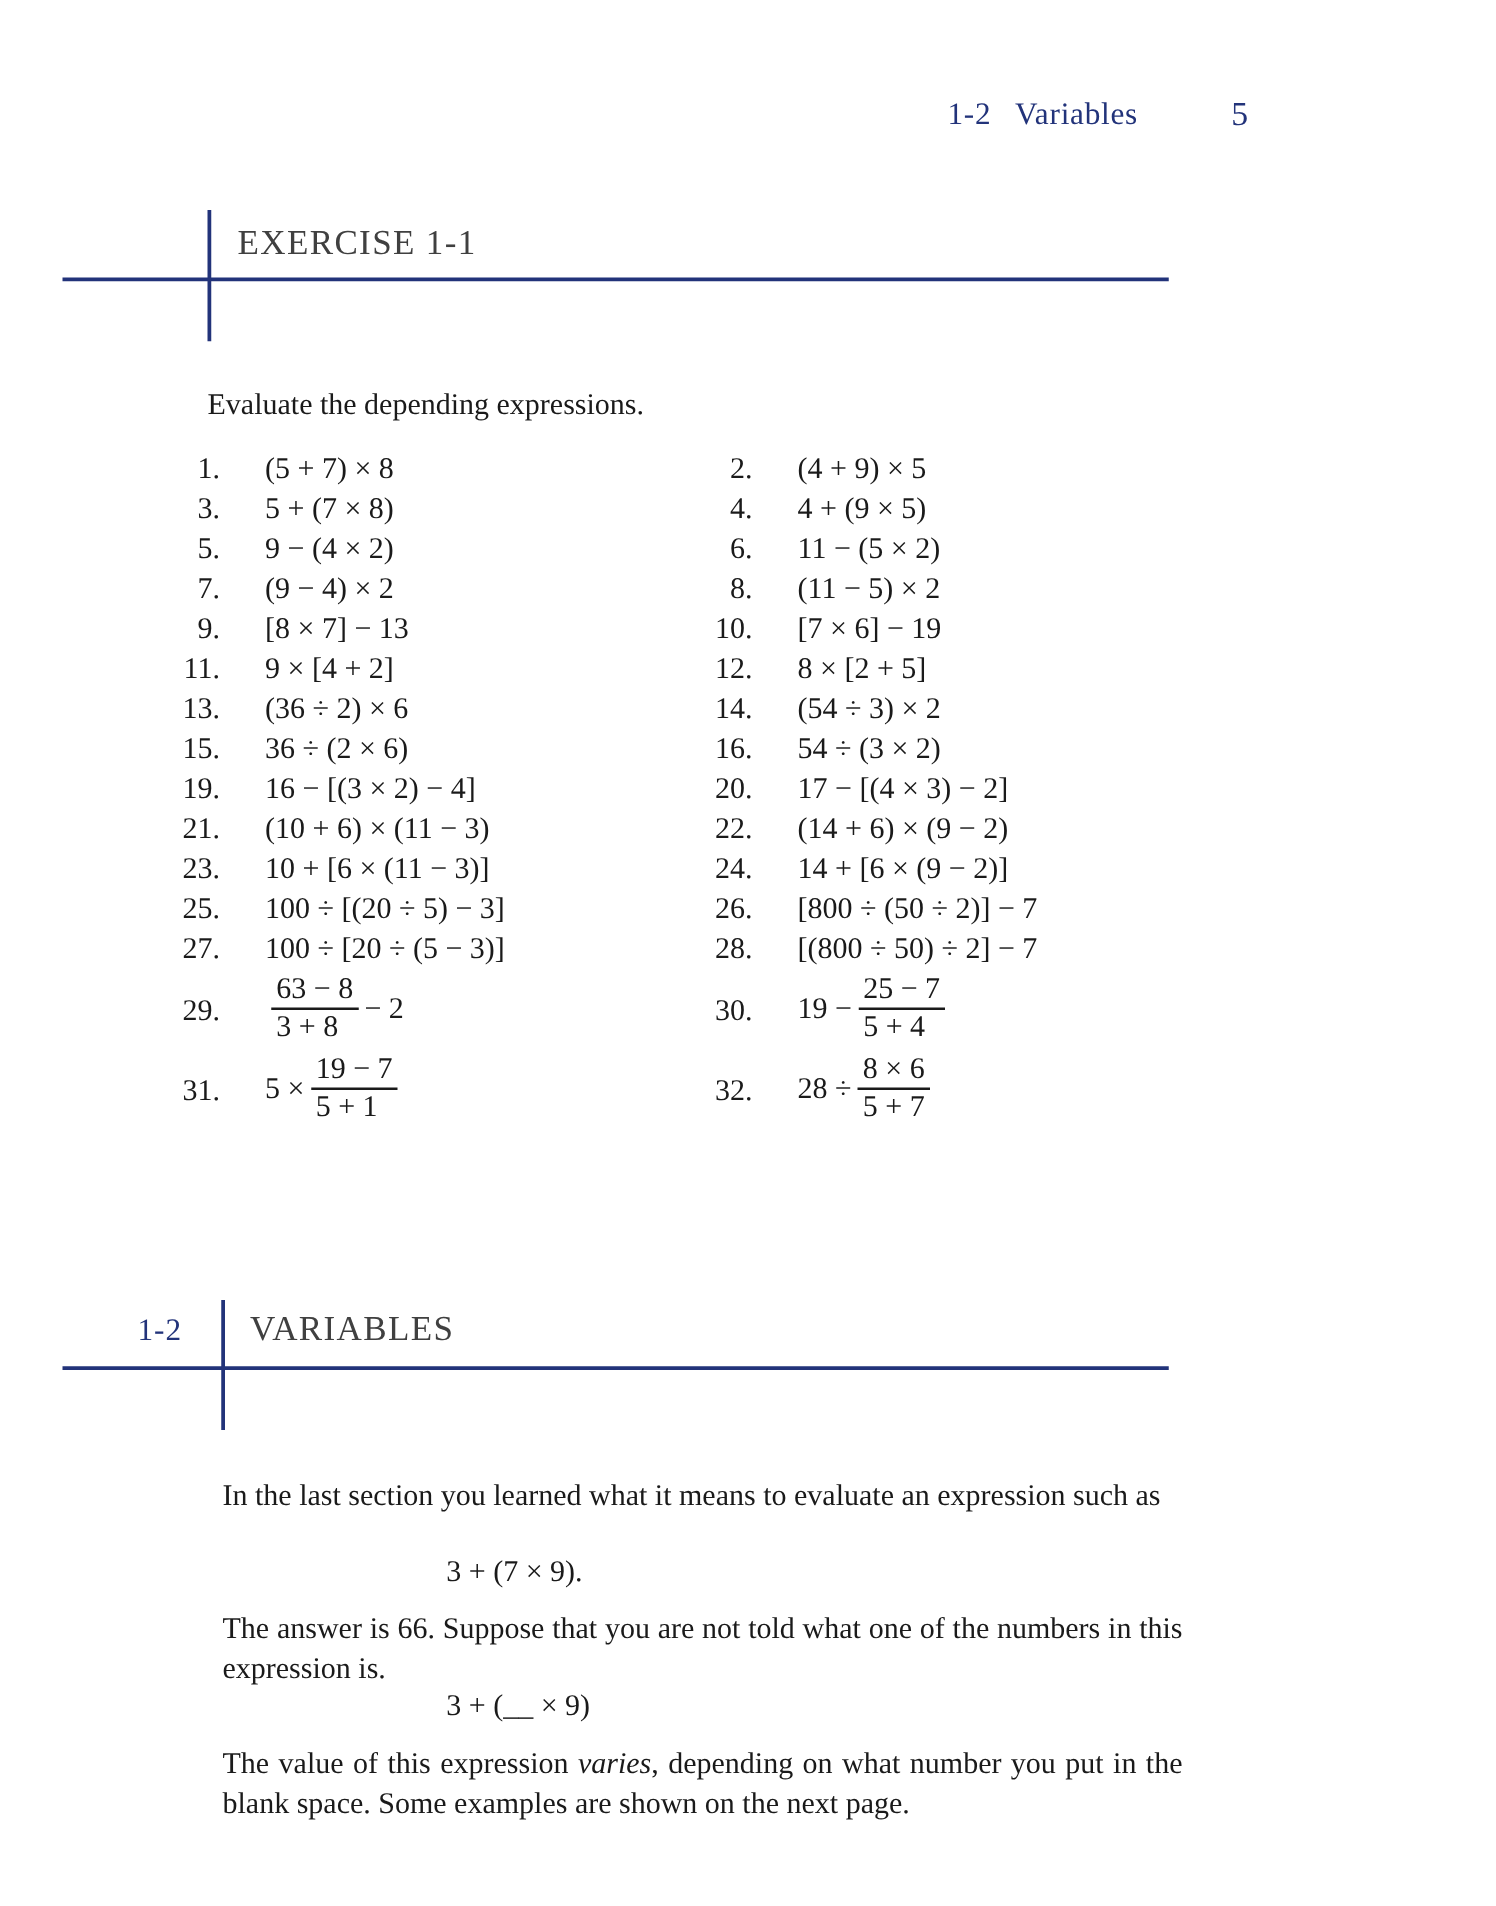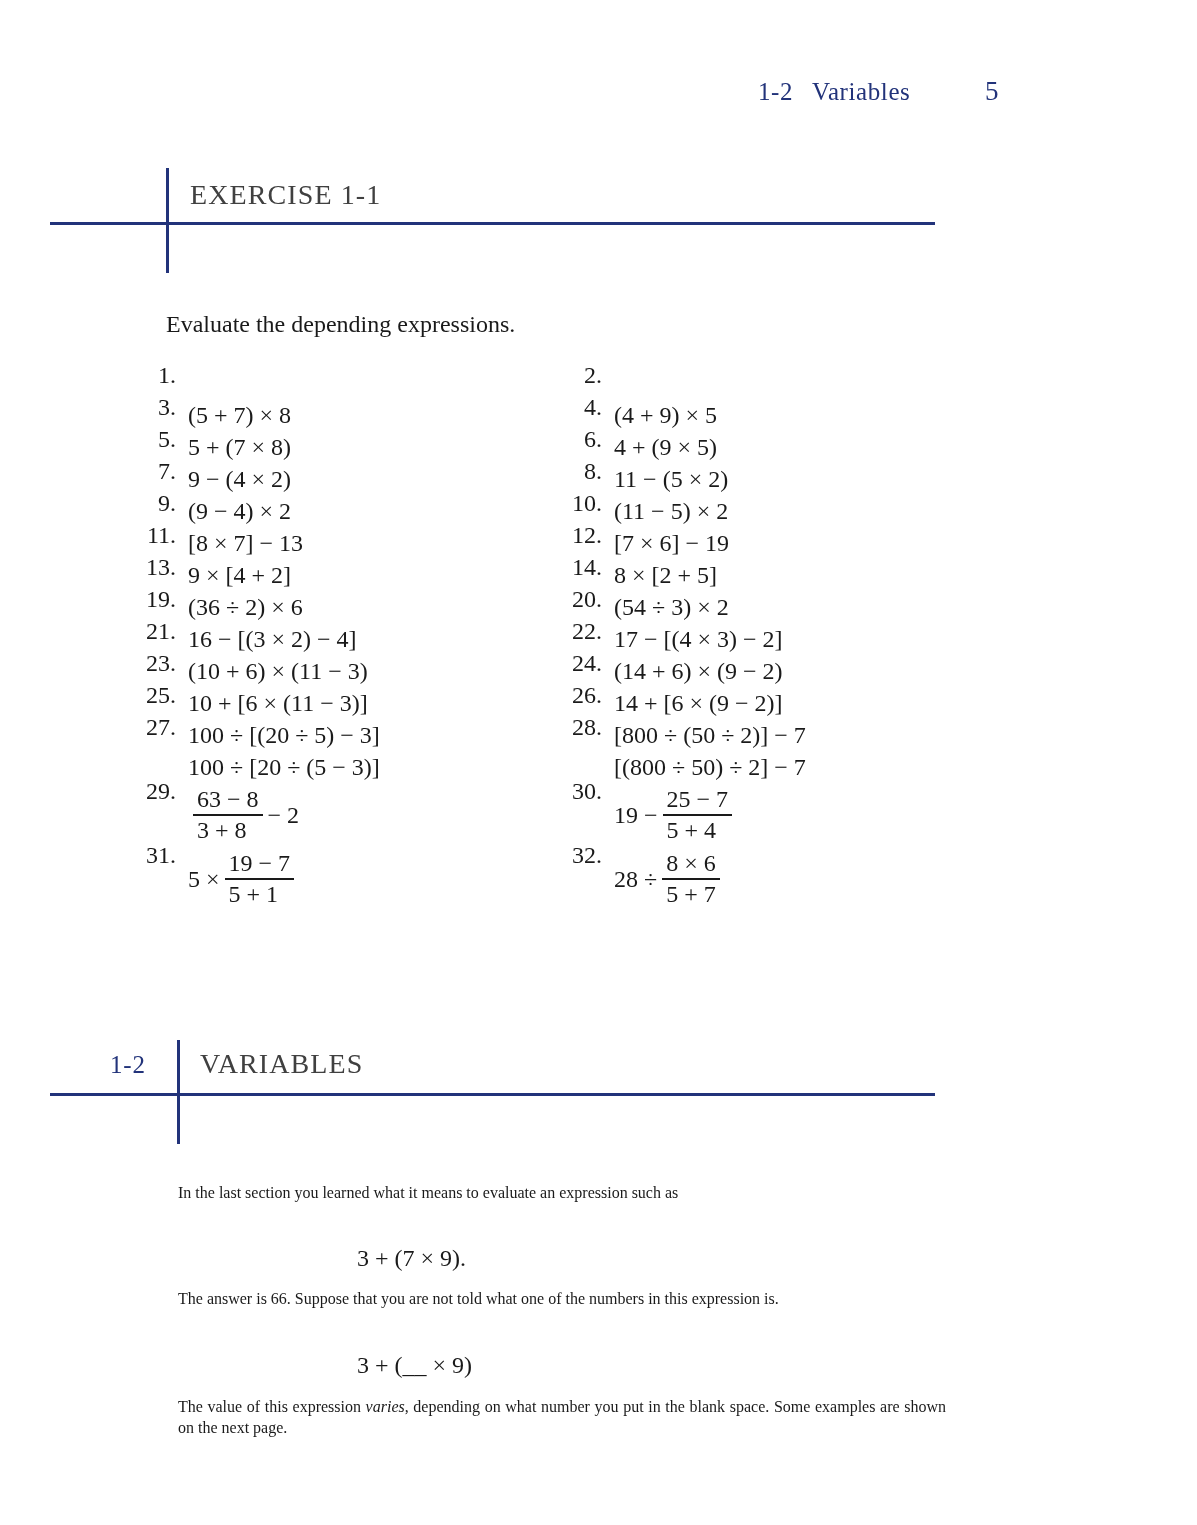--- a/index.html
+++ b/index.html
@@ -114,29 +114,28 @@
     white-space: nowrap;
   }
   .prob .pnum {
     position: absolute;
     width: 56px;
     text-align: right;
     top: 0;
   }
   .prob .pexpr {
     position: absolute;
-    left: 68px;
+    left: 92px;
     top: 0;
-    margin-top: 40px;
   }
   .prob.col-left  { left: 120px; }
   .prob.col-right { left: 546px; }
 
   
-  .frac-row .prob .pnum { top: 32px; }
+  .frac-row .prob .pnum { top: 18px; }
   .frac-row .prob .pexpr { top: 0; }
 
   .mathline {
     display: inline-flex;
     align-items: center;
     line-height: 1;
     white-space: nowrap;
   }
   .frac {
     display: inline-flex;
@@ -153,21 +152,21 @@
   .frac .bar {
     width: 100%;
     height: 2px;
     background: #1a1a1a;
     margin: 1px 0;
   }
 
   
   .para {
     position: absolute;
-    font-size: 16px;
+    font-size: 24px;
     line-height: 1.33;
     text-align: justify;
   }
   #para-1 { left: 178px; top: 1182px; width: 768px; }
   #para-2 { left: 178px; top: 1288px; width: 768px; }
   #para-3 { left: 178px; top: 1396px; width: 768px; }
 
   .display-expr {
     position: absolute;
     font-size: 24px;
@@ -267,20 +266,30 @@
     <div class="prob col-left">
       <span class="pnum">13.</span>
       <span class="pexpr">(36 ÷ 2) × 6</span>
     </div>
     <div class="prob col-right">
       <span class="pnum">14.</span>
       <span class="pexpr">(54 ÷ 3) × 2</span>
     </div>
   </div>
 
+  <div class="prob-row">
+    <div class="prob col-left">
+      <span class="pnum">15.</span>
+      <span class="pexpr">36 ÷ (2 × 6)</span>
+    </div>
+    <div class="prob col-right">
+      <span class="pnum">16.</span>
+      <span class="pexpr">54 ÷ (3 × 2)</span>
+    </div>
+  </div>
 
 
   <div class="prob-row">
     <div class="prob col-left">
       <span class="pnum">19.</span>
       <span class="pexpr">16 − [(3 × 2) − 4]</span>
     </div>
     <div class="prob col-right">
       <span class="pnum">20.</span>
       <span class="pexpr">17 − [(4 × 3) − 2]</span>

